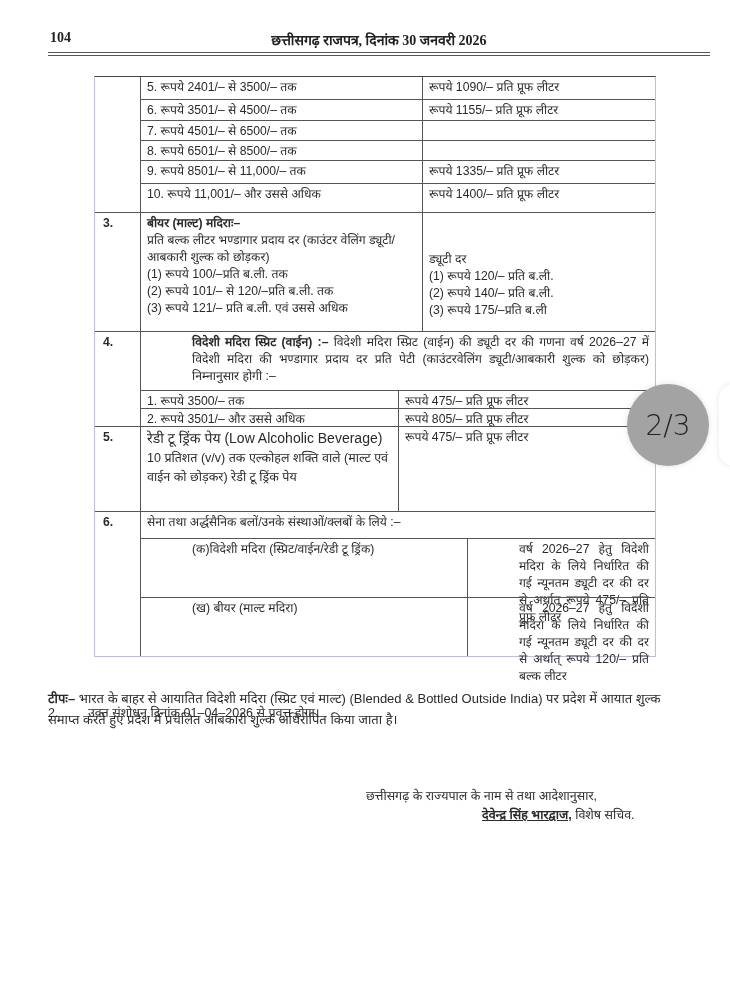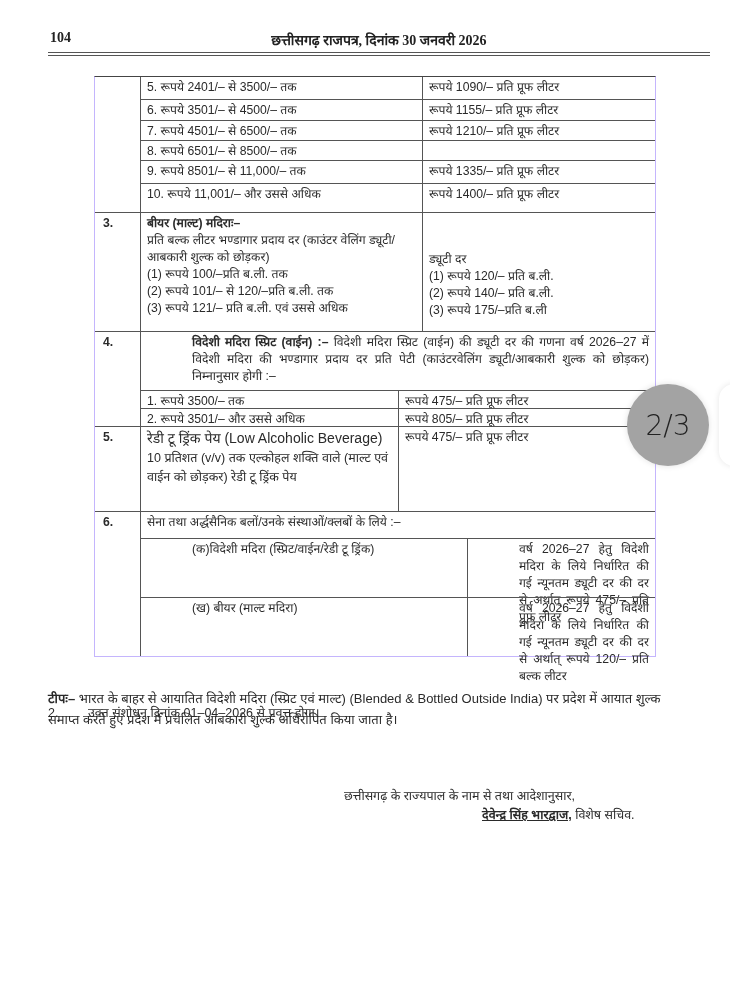--- a/index.html
+++ b/index.html
@@ -39,21 +39,21 @@
     .c-left.narrow { width: 258px; }
     .bold { font-weight: bold; }
     .just { text-align: justify; margin-left: 45px; }
     .full { padding: 2px 6px; }
     .note {
       position: absolute; left: 48px; top: 688px; width: 630px; font-size: 13px; line-height: 21px; color: #2a2a2a;
     }
     .note .lead { font-weight: bold; }
     .para2 { position: absolute; left: 48px; top: 704px; font-size: 12.5px; color: #2a2a2a; }
     .para2 .num { display: inline-block; width: 40px; }
-    .sign1 { position: absolute; left: 344px; top: 787px; font-size: 12.5px; color: #2a2a2a; }
+    .sign1 { position: absolute; left: 366px; top: 787px; font-size: 12.5px; color: #2a2a2a; }
     .sign2 { position: absolute; left: 482px; top: 806px; font-size: 12.5px; color: #2a2a2a; }
     .sign2 .name { font-weight: bold; text-decoration: underline; }
     .pager {
       position: absolute; left: 627px; top: 384px; width: 82px; height: 82px; border-radius: 41px;
       background: #a3a3a3; box-shadow: 0 0 6px rgba(0,0,0,0.12);
       display: flex; align-items: center; justify-content: center;
       font-size: 28px; color: #222; font-family: "DejaVu Sans", sans-serif; font-weight: 300;
     }
     .pager-edge {
       position: absolute; left: 719px; top: 384px; width: 30px; height: 82px; border-radius: 41px;
@@ -77,21 +77,20 @@
       <div class="subrow first" style="height:22px">
         <div class="c-left">5. रूपये 2401/– से 3500/– तक</div>
         <div class="c-right">रूपये 1090/– प्रति प्रूफ लीटर</div>
       </div>
       <div class="subrow" style="height:20px">
         <div class="c-left">6. रूपये 3501/– से 4500/– तक</div>
         <div class="c-right">रूपये 1155/– प्रति प्रूफ लीटर</div>
       </div>
       <div class="subrow" style="height:19px">
         <div class="c-left">7. रूपये 4501/– से 6500/– तक</div>
-        <div class="c-right">रूपये 1210/– प्रति प्रूफ लीटर</div>
       </div>
       <div class="subrow" style="height:19px">
         <div class="c-left">8. रूपये 6501/– से 8500/– तक</div>
       </div>
       <div class="subrow" style="height:22px">
         <div class="c-left">9. रूपये 8501/– से 11,000/– तक</div>
         <div class="c-right">रूपये 1335/– प्रति प्रूफ लीटर</div>
       </div>
       <div class="subrow" style="height:28px">
         <div class="c-left">10. रूपये 11,001/– और उससे अधिक</div>

